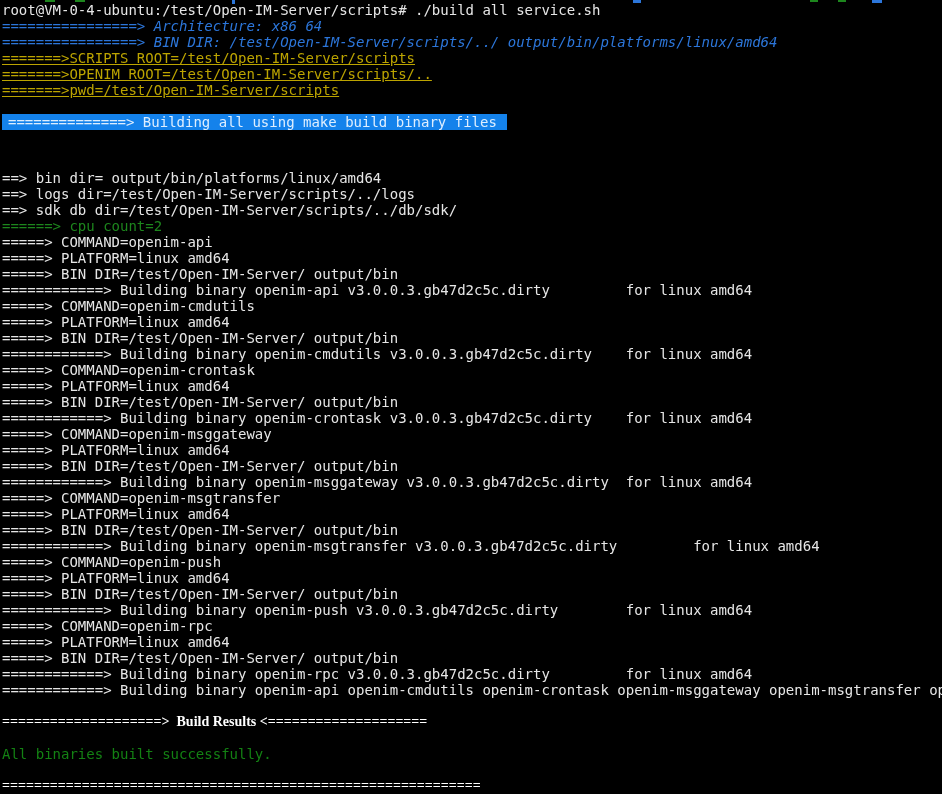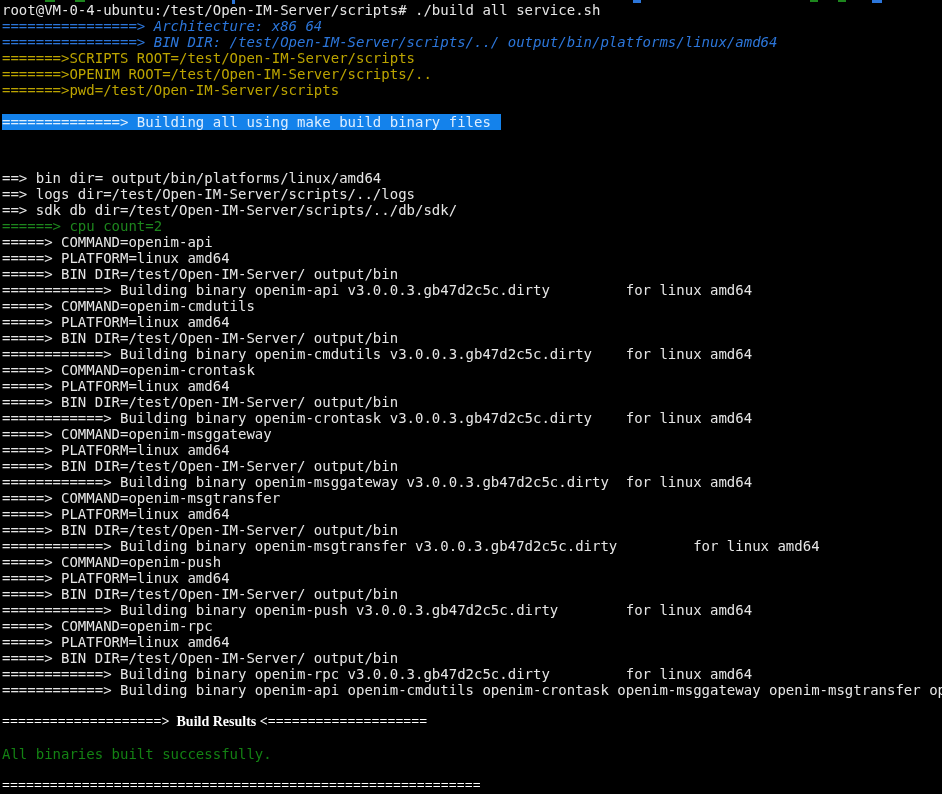--- a/index.html
+++ b/index.html
@@ -28,31 +28,31 @@
   }
   .row {
     height: 16px;
     white-space: pre;
     overflow: hidden;
     color: var(--foreground);
   }
   .row-prompt   { color: var(--foreground); }
   .row-log      { color: var(--foreground); }
   .row-blue     { color: var(--blue); font-style: italic; }
-  .row-yellow   { color: var(--yellow); }
+  .row-yellow   { color: var(--yellow); text-decoration: underline; }
   .row-greendim { color: var(--green-dim); }
   .row-green    { color: var(--green); }
   .row-bold     { color: var(--bold-white); font-weight: bold; font-family: Liberation Serif, serif; }
   .row-underscore { color: var(--foreground); margin-top: 8px; }
   .row-highlight .hl {
     display: inline-block;
     background: var(--highlight-bg);
     color: var(--highlight-fg);
     margin-left: -2px;
-    padding-left: 2px;
+    padding-left: 8px;
     padding-right: 2px;
   }
   .remnant {
     position: absolute;
     top: 0;
   }
 </style>
 </head>
 <body>
 

